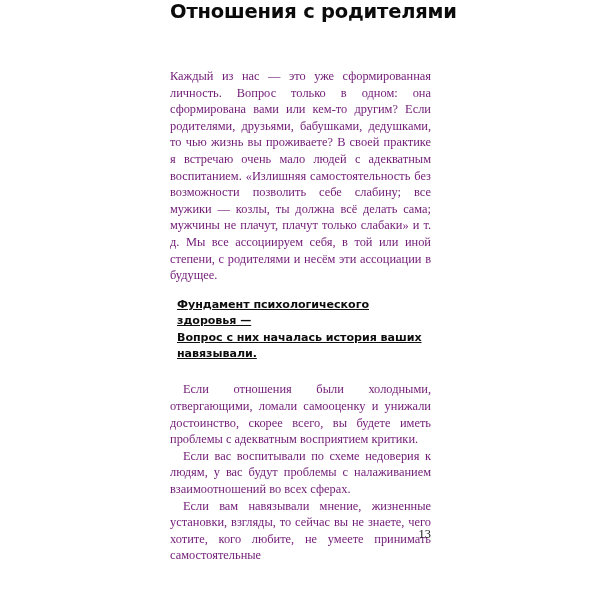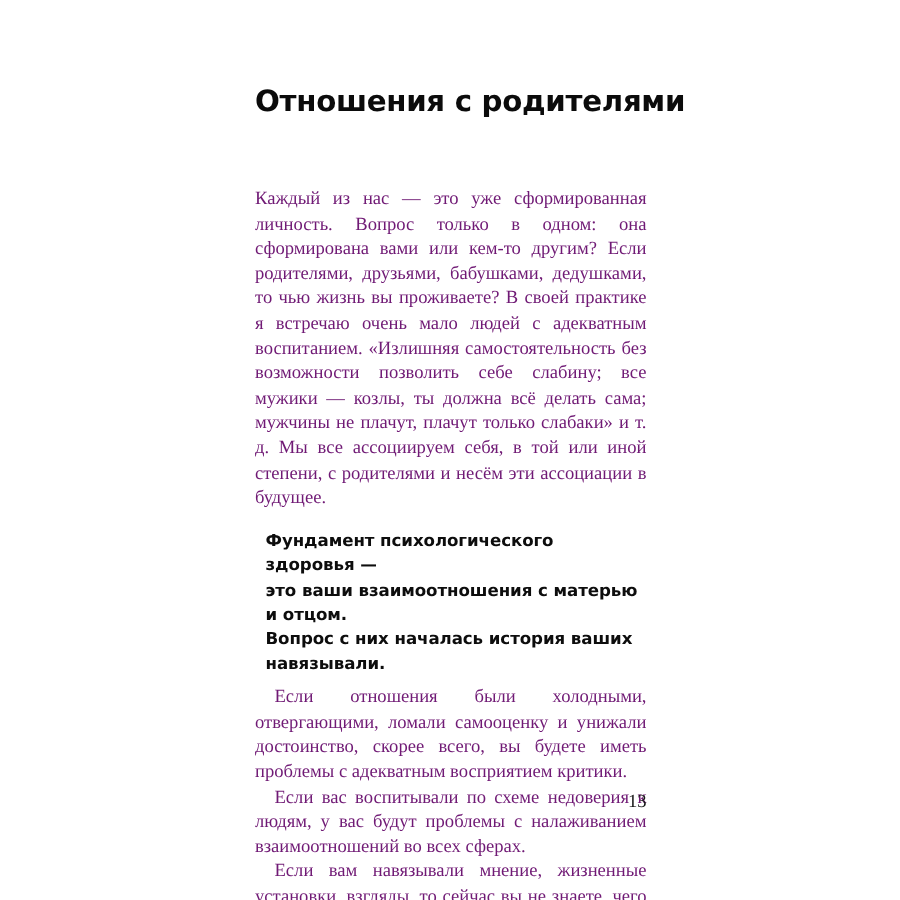--- a/index.html
+++ b/index.html
@@ -31,21 +31,20 @@
   }
 
   .chapter-title {
     font-family: "DejaVu Sans", sans-serif;
     font-weight: bold;
     font-size: 19.5px;
     line-height: 24px;
     letter-spacing: -0.2px;
     color: #0b0b0b;
     margin: 0;
-    padding-top: 56px;
     text-align: left;
     white-space: nowrap;
   }
 
   .body-block {
     margin-top: 44px;
   }
 
   p.para {
     margin: 0;
@@ -56,22 +55,23 @@
     text-justify: inter-word;
     color: #701a75;
     hyphens: manual;
   }
 
   p.para.indent {
     text-indent: 13px;
   }
 
   .callout {
-    margin: 13px 0 5px 0;
+    margin: 13px 0 19px 0;
     padding-left: 7px;
+    text-decoration: underline;
   }
 
   .callout p {
     margin: 0;
     font-family: "DejaVu Sans", sans-serif;
     font-weight: bold;
     font-size: 11.1px;
     line-height: 16.4px;
     color: #0d0d0d;
     text-align: left;
@@ -98,21 +98,20 @@
   <div class="content">
 
     <h1 class="chapter-title">Отношения с родителями</h1>
 
     <div class="body-block">
 
       <p class="para">Каждый из нас — это уже сформированная личность. Вопрос только в одном: она сформирована вами или кем-то другим? Если родителями, друзьями, бабушками, дедушками, то чью жизнь вы проживаете? В своей практике я встречаю очень мало людей с адекватным воспитанием. «Излишняя самостоятельность без возможности позволить себе слабину; все мужики — козлы, ты должна всё делать сама; мужчины не плачут, плачут только слабаки» и т. д. Мы все ассоциируем себя, в той или иной степени, с родителями и несём эти ассоциации в будущее.</p>
 
       <div class="callout">
         <p>Фундамент психологического здоровья —</p>
-        <p>это ваши взаимоотношения с матерью и отцом.</p>
         <p>Вопрос с них началась история ваших</p>
         <p>навязывали.</p>
       </div>
 
       <p class="para indent">Если отношения были холодными, отвергающими, ломали самооценку и унижали достоинство, скорее всего, вы будете иметь проблемы с адекватным восприятием критики.</p>
 
       <p class="para indent">Если вас воспитывали по схеме недоверия к людям, у вас будут проблемы с налаживанием взаимоотношений во всех сферах.</p>
 
       <p class="para indent">Если вам навязывали мнение, жизненные установки, взгляды, то сейчас вы не знаете, чего хотите, кого любите, не умеете принимать самостоятельные</p>
 

